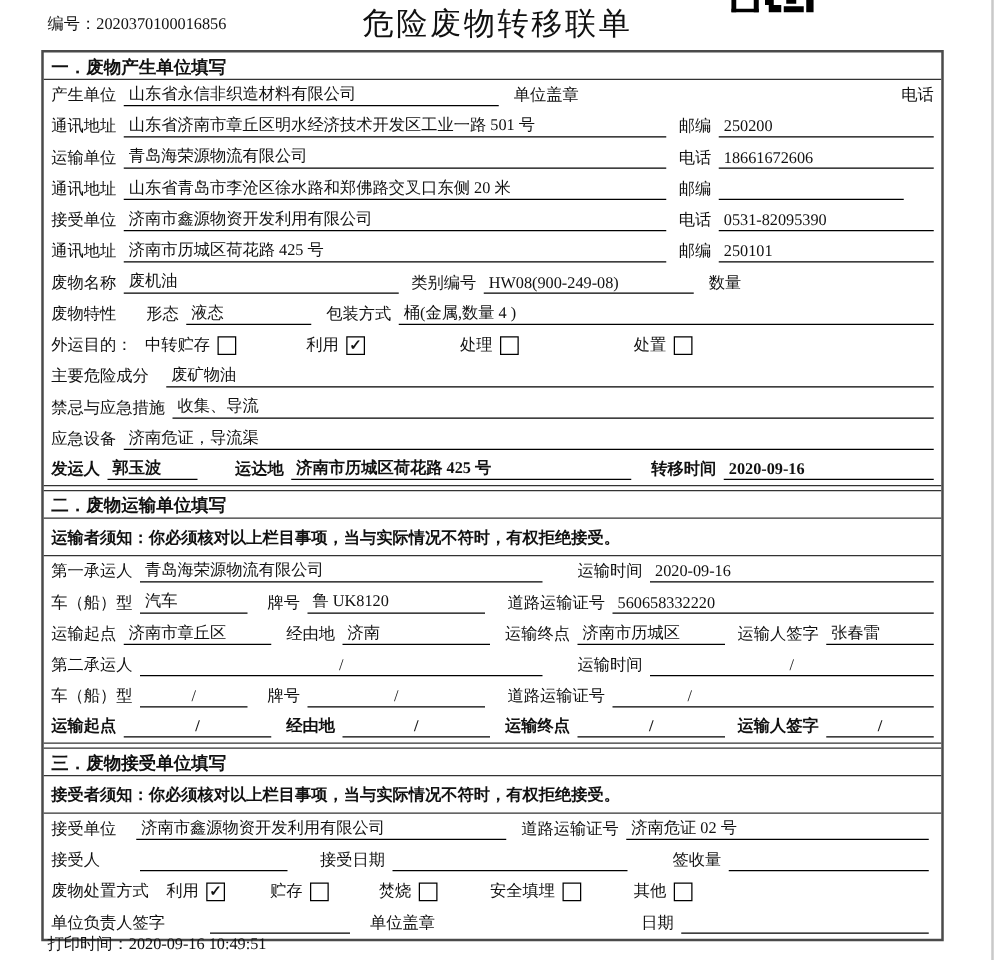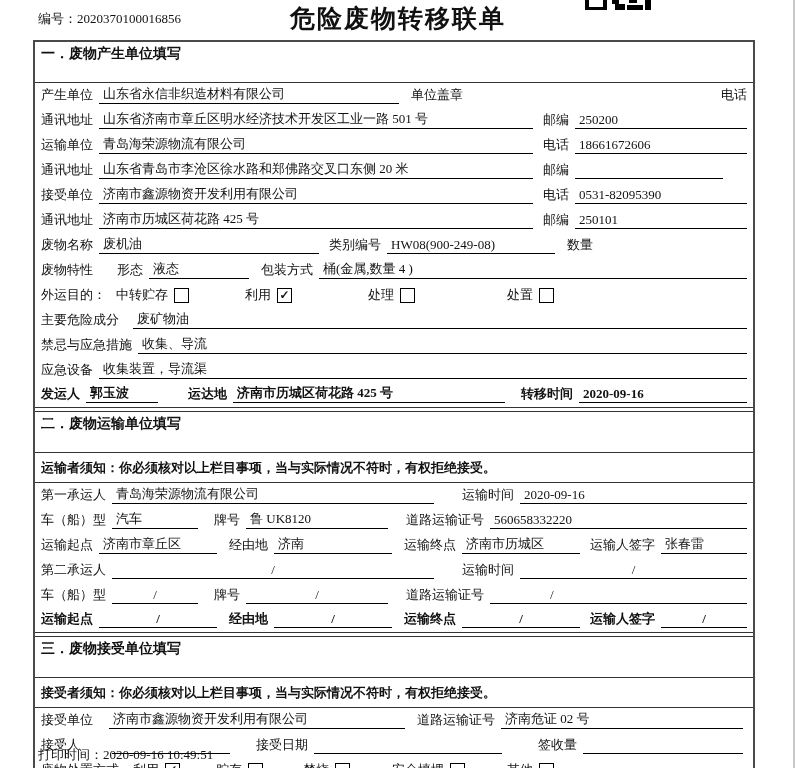--- a/index.html
+++ b/index.html
@@ -1,23 +1,23 @@
 <!DOCTYPE html>
 <html><head>
 <meta charset="utf-8">
 <style>
   html,body{margin:0;padding:0;background:#fff;}
   .page{position:relative;width:796px;height:768px;background:#ffffff;
         font-family:"Liberation Serif","DejaVu Serif",serif;color:#111;font-size:13px;overflow:hidden;}
   .page-edge{position:absolute;top:0;bottom:0;right:1px;width:2px;background:#c9c9c9;}
   .serial{position:absolute;left:38px;top:10px;font-size:13px;white-space:nowrap;}
-  .doc-title{position:absolute;left:0;right:0;top:2px;text-align:center;font-size:25px;font-weight:bold;letter-spacing:2px;}
+  .doc-title{position:absolute;left:0;right:0;top:2px;text-align:center;font-size:25px;font-weight:normal;letter-spacing:2px;}
   .qr{position:absolute;left:585px;top:0;}
   .form-box{position:absolute;left:33px;top:40px;width:722px;border:2px solid #4a4a4a;box-sizing:border-box;background:#fff;}
-  .sec-header{font-weight:bold;font-size:14px;padding:3px 6px 19px 6px;border-bottom:1px solid #333;}
+  .sec-header{font-weight:bold;font-size:14px;padding:3px 6px 0 6px;border-bottom:1px solid #333;}
   .sec-header.mid{border-top:1px solid #333;}
   .spacer{height:3px;}
   .row{display:flex;align-items:flex-end;padding:0 6px 4px 6px;height:25px;box-sizing:border-box;}
   .row.notice{height:30px;align-items:center;padding-bottom:0;}
   .bb{border-bottom:1px solid #333;font-weight:bold;}
   .lbl{white-space:nowrap;flex:0 0 auto;}
   .uv{border-bottom:1px solid #000;min-height:17px;padding:0 4px;box-sizing:border-box;white-space:nowrap;overflow:hidden;margin-left:6px;}
   .uv.c{text-align:center;}
   .grow{flex:1 1 auto;}
   .cbg{white-space:nowrap;flex:0 0 auto;display:flex;align-items:center;}
@@ -134,21 +134,21 @@
       <span class="uv grow" style="margin-left:14px">废矿物油</span>
     </div>
 
     <div class="row">
       <span class="lbl">禁忌与应急措施</span>
       <span class="uv grow">收集、导流</span>
     </div>
 
     <div class="row">
       <span class="lbl">应急设备</span>
-      <span class="uv grow">收集装置，导流渠</span>
+      <span class="uv grow">济南危证，导流渠</span>
     </div>
 
     <div class="row bb">
       <span class="lbl">发运人</span>
       <span class="uv" style="width:72px">郭玉波</span>
       <span class="lbl" style="margin-left:30px">运达地</span>
       <span class="uv" style="width:272px">济南市历城区荷花路 425 号</span>
       <span class="lbl" style="margin-left:16px">转移时间</span>
       <span class="uv grow">2020-09-16</span>
     </div>

